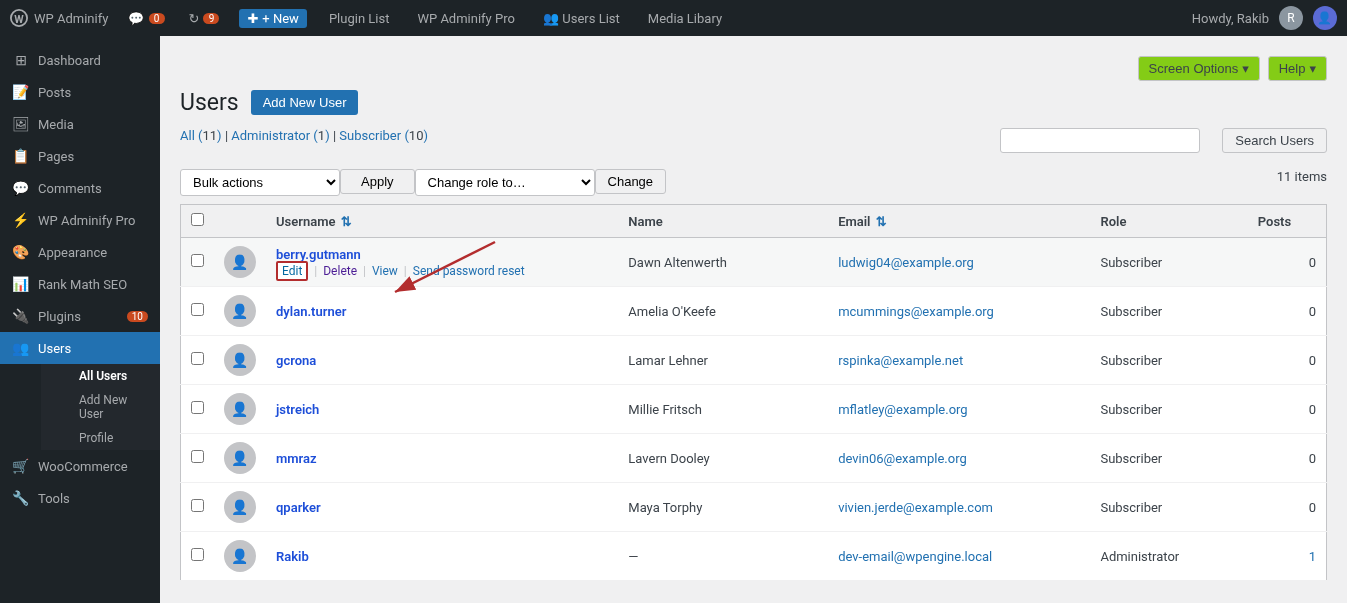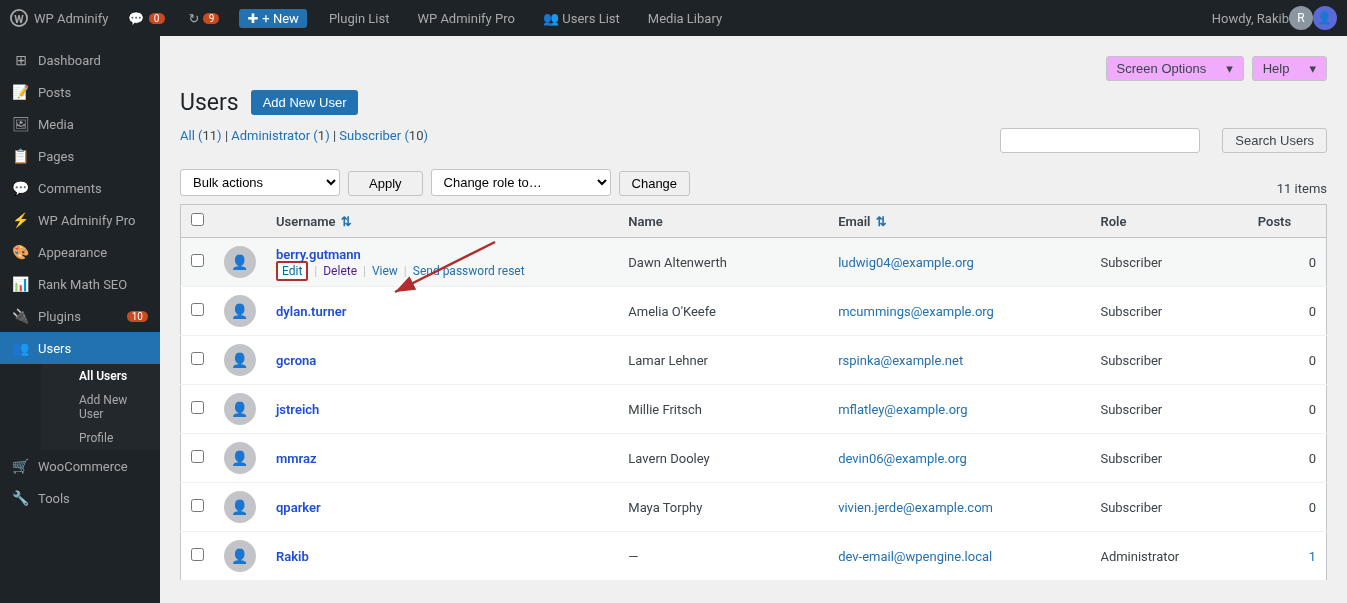--- a/index.html
+++ b/index.html
@@ -26,21 +26,21 @@
       display: flex; align-items: center; gap: 4px; color: #a7aaad; font-size: 13px; cursor: pointer;
       padding: 0 4px;
     }
     .adminbar-badge {
       background: #ca4a1f; color: #fff; border-radius: 10px; padding: 0 5px; font-size: 10px; min-width: 16px; text-align: center;
     }
     .adminbar-new {
       background: #2271b1; color: #fff; border-radius: 3px; padding: 2px 8px; font-size: 13px; cursor: pointer;
       display: flex; align-items: center; gap: 4px;
     }
-    .adminbar-right { margin-left: auto; display: flex; align-items: center; color: #a7aaad; }
+    .adminbar-right { margin-left: auto; display: flex; align-items: center; gap: 10px; color: #a7aaad; }
     .adminbar-avatar { width: 24px; height: 24px; border-radius: 50%; background: #8b96a0; display: flex; align-items: center; justify-content: center; }
 
     
     #wpwrap { display: flex; margin-top: 36px; min-height: calc(100vh - 36px); }
 
     
     #adminmenu {
       width: 160px;
       background: #1d2327;
       flex-shrink: 0;
@@ -69,23 +69,23 @@
       padding: 20px 20px 20px 20px;
       background: #f0f0f1;
     }
 
     
     .screen-options-bar {
       display: flex; justify-content: flex-end; align-items: center; gap: 8px;
       margin-bottom: 8px;
     }
     .screen-options-btn {
-      background: #f0abfc; border: 1px solid #c3c4c7; border-radius: 3px;
+      background: #84cc16; border: 1px solid #c3c4c7; border-radius: 3px;
       padding: 4px 10px; font-size: 13px; cursor: pointer; color: #3c434a;
-      display: flex; align-items: center; gap: 20px;
+      display: flex; align-items: center; gap: 4px;
     }
 
     
     .page-header {
       display: flex; align-items: center; gap: 12px; margin-bottom: 12px;
     }
     .page-title { font-size: 23px; font-weight: 400; color: #1d2327; }
     .add-new-btn {
       background: #2271b1; color: #fff; border: none; border-radius: 3px;
       padding: 5px 12px; font-size: 13px; cursor: pointer;
@@ -104,21 +104,21 @@
     .search-input {
       border: 1px solid #c3c4c7; border-radius: 3px; padding: 4px 8px; font-size: 13px; width: 200px;
     }
     .search-btn {
       background: #f0f0f1; border: 1px solid #c3c4c7; border-radius: 3px;
       padding: 4px 12px; font-size: 13px; cursor: pointer; color: #3c434a;
     }
 
     
     .bulk-bar {
-      display: flex; align-items: flex-end; gap: 8px; margin-bottom: 8px; margin-top: 16px;
+      display: flex; align-items: flex-start; margin-bottom: 8px; margin-top: 16px;
     }
     .bulk-select {
       border: 1px solid #c3c4c7; border-radius: 3px; padding: 4px 8px; font-size: 13px;
       background: #fff; min-width: 160px;
     }
     .apply-btn {
       background: #f0f0f1; border: 1px solid #c3c4c7; border-radius: 3px;
       padding: 4px 20px; font-size: 13px; cursor: pointer;
     }
     .change-role-select {

